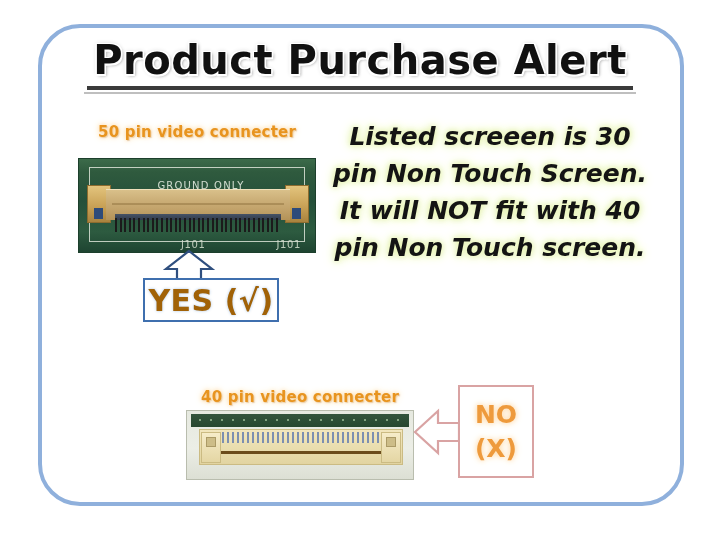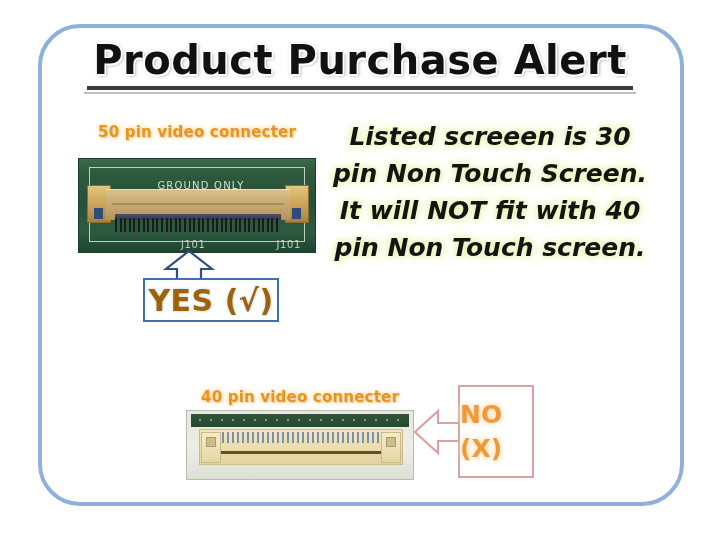--- a/index.html
+++ b/index.html
@@ -295,21 +295,21 @@
     position: absolute;
     left: 458px;
     top: 385px;
     width: 76px;
     height: 93px;
     border: 2px solid #d9a3a3;
     box-sizing: border-box;
     background: #ffffff;
     display: flex;
     flex-direction: column;
-    align-items: flex-start;
+    align-items: center;
     justify-content: center;
     gap: 4px;
   }
   .no-label {
     font-family: "DejaVu Sans", sans-serif;
     font-weight: bold;
     font-size: 25px;
     color: #ee9a3c;
     text-shadow: 0 0 5px #ffd9a6, 0 0 9px #ffe8c8;
     line-height: 30px;

